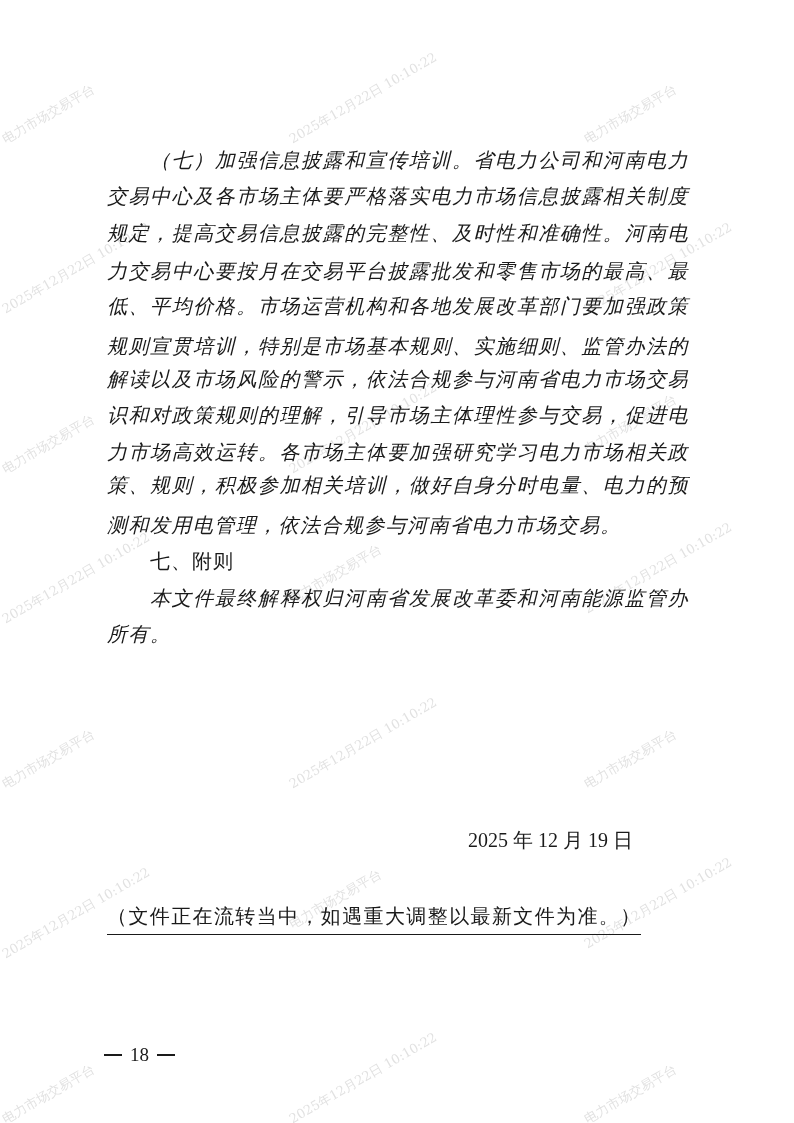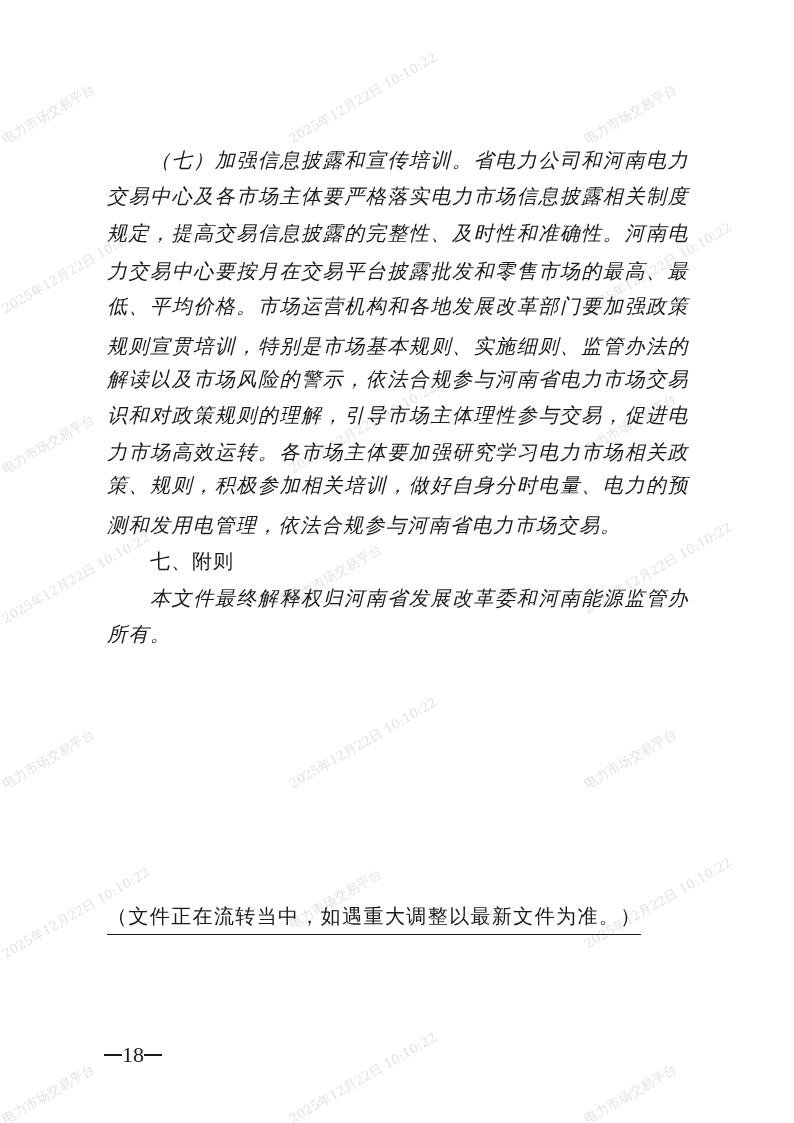--- a/index.html
+++ b/index.html
@@ -35,23 +35,23 @@
     position: absolute; left: 468px; top: 822px; font-size: 20px; line-height: 36px;
     font-family: "Liberation Serif", "DejaVu Serif", serif; z-index: 1;
   }
   .notice {
     position: absolute; left: 107px; top: 898px; width: 534px;
     font-size: 20px; line-height: 36px; white-space: nowrap;
     border-bottom: 1.5px solid #1a1a1a; letter-spacing: 0.8px; z-index: 1;
     text-align: justify; text-align-last: justify;
   }
   .page-number {
-    position: absolute; left: 104px; top: 1040px; font-size: 22px; line-height: 30px;
+    position: absolute; left: 104px; top: 1040px; font-size: 19px; line-height: 30px;
     font-family: "Liberation Serif", "DejaVu Serif", serif; z-index: 1;
-    display: flex; align-items: center; 
+    display: flex; align-items: center; gap: 8px;
   }
   .dash { display: inline-block; width: 18px; height: 2px; background: #1a1a1a; }
 </style>
 </head>
 <body>
 
 <div class="page">
 
   <div class="watermarks">
     <span class="wm" style="left:8px; top:130px;">电力市场交易平台</span>
@@ -94,20 +94,21 @@
     <div class="line" style="top:294px;">力市场高效运转。各市场主体要加强研究学习电力市场相关政</div>
     <div class="line" style="top:327px;">策、规则，积极参加相关培训，做好自身分时电量、电力的预</div>
     <div class="line last" style="top:367px;">测和发用电管理，依法合规参与河南省电力市场交易。</div>
 
     <div class="heading" style="top:403px;">七、附则</div>
 
     <div class="line indent" style="top:440px;">本文件最终解释权归河南省发展改革委和河南能源监管办</div>
     <div class="line last" style="top:476px;">所有。</div>
   </div>
 
+  <div class="date">2025 年 12 月 19 日</div>
 
   <div class="notice">（文件正在流转当中，如遇重大调整以最新文件为准。）</div>
 
   <div class="page-number">
     <span class="dash"></span>
     <span>18</span>
     <span class="dash"></span>
   </div>
 
 </div>

